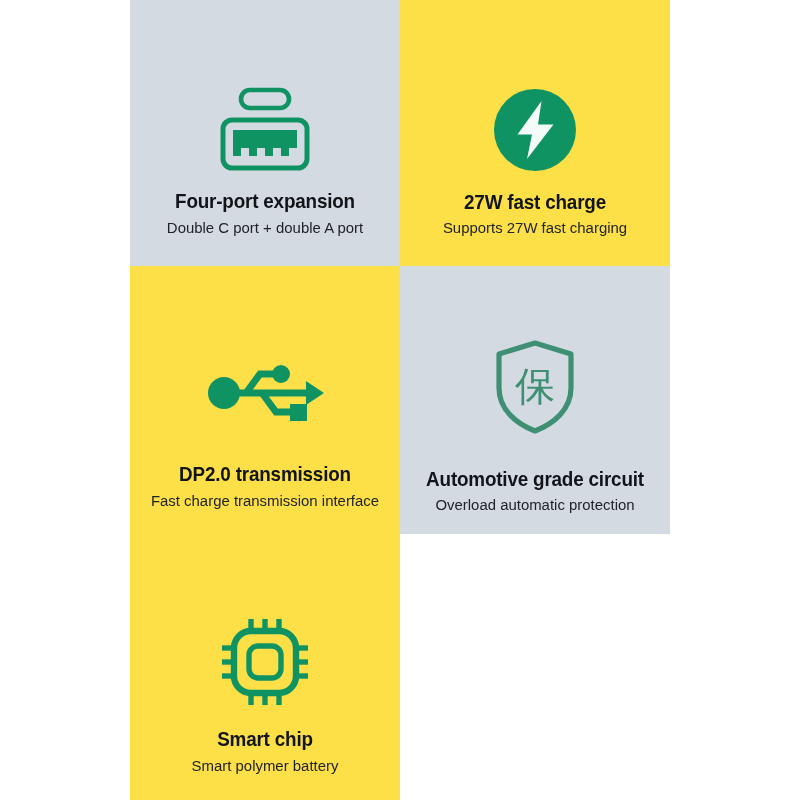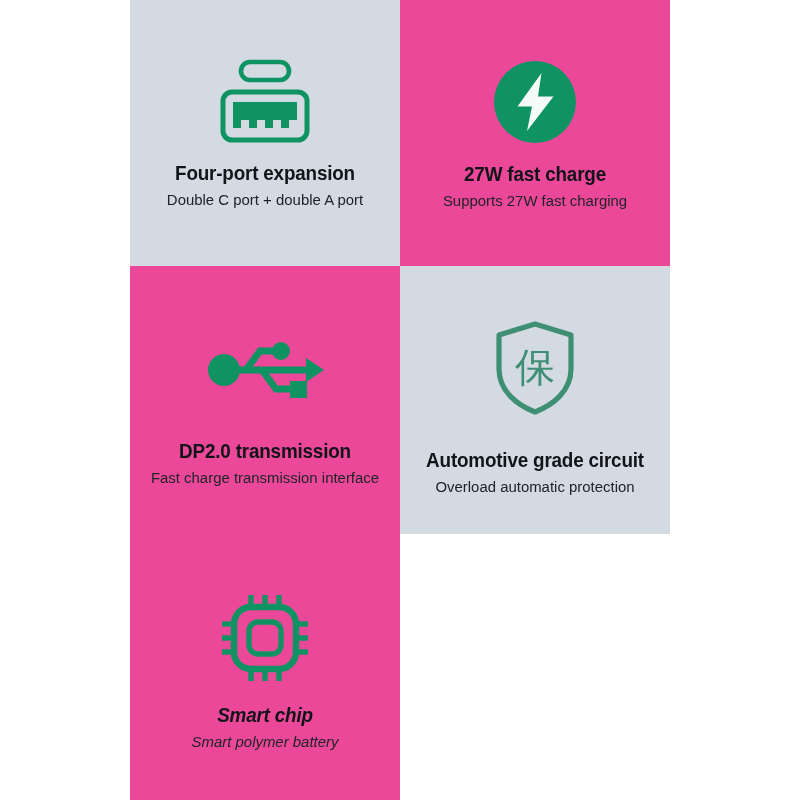--- a/index.html
+++ b/index.html
@@ -24,27 +24,27 @@
     display: grid;
     grid-template-columns: 270px 270px;
     grid-template-rows: 266px 268px 266px;
   }
 
   .cell {
     position: relative;
     display: flex;
     flex-direction: column;
     align-items: center;
-    justify-content: flex-start;
+    justify-content: center;
     box-sizing: border-box;
     overflow: hidden;
   }
 
   .cell.bg-gray  { background: #d4dae2; }
-  .cell.bg-light { background: #ec4899; }
+  .cell.bg-light { background: #fde047; }
 
   .icon-wrap {
     display: flex;
     align-items: center;
     justify-content: center;
     width: 140px;
   }
 
   .text-wrap {
     width: 100%;
@@ -84,21 +84,21 @@
   .c3 .icon-wrap { height: 96px; margin-top: 56px; }
   .c3 .text-wrap { margin-top: 22px; }
 
   .c4 .icon-wrap { height: 100px; margin-top: 52px; }
   .c4 .text-wrap { margin-top: 31px; }
 
   .c5 .icon-wrap { height: 96px; margin-top: 56px; }
   .c5 .text-wrap { margin-top: 20px; }
 
   .c6 .icon-wrap { height: 100px; margin-top: 54px; }
-  .c6 .text-wrap { margin-top: 16px; font-style: italic; }
+  .c6 .text-wrap { margin-top: 16px; }
 
   .icon-wrap svg { display: block; }
 </style>
 </head>
 <body>
 
 <div id="feature-grid">
 
   <div class="cell bg-gray c1">
     <div class="icon-wrap">

